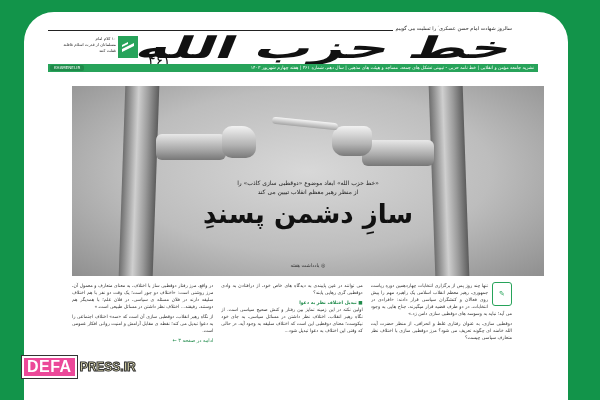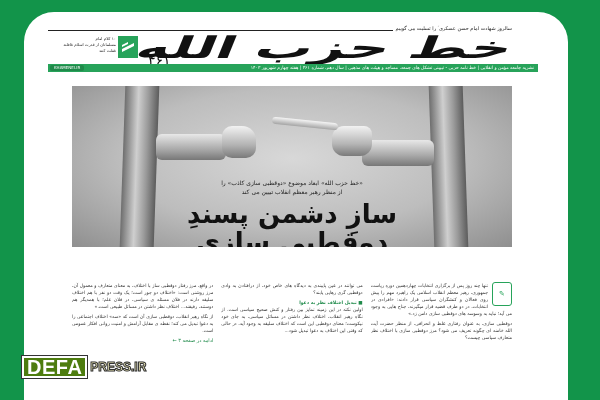--- a/index.html
+++ b/index.html
@@ -45,23 +45,24 @@
     .info-bar {
       position:absolute; left:48px; top:64px; width:490px; height:8px; background:#27a35a;
       color:#fff; font-size:4.5px; line-height:8px; direction:rtl; padding-right:4px;
       box-sizing:border-box; white-space:nowrap; overflow:hidden;
     }
     .site-pill {
       position:absolute; left:50px; top:65px; height:6px; padding:0 4px; background:#1f8a4a;
       color:#fff; font-size:4px; line-height:6px; border-radius:2px; direction:ltr;
     }
     .hero {
-      position:absolute; left:72px; top:86px; width:440px; height:161px;
+      position:absolute; left:72px; top:86px; width:440px; height:190px;
       background:radial-gradient(ellipse at 50% 45%, #d8d8d8 0%, #bdbdbd 55%, #8f8f8f 100%);
       overflow:hidden;
+      padding-left:32px;
     }
     .post { position:absolute; top:-5px; width:34px; height:200px;
       background:linear-gradient(90deg,#6e6e6e,#cfcfcf 40%,#9a9a9a 70%,#5c5c5c);
     }
     .post.left { left:50px; transform:rotate(2deg); }
     .post.right { left:360px; transform:rotate(-2deg); }
     .arm { position:absolute; height:26px; border-radius:6px;
       background:linear-gradient(180deg,#e8e8e8,#a8a8a8 60%,#777);
     }
     .arm.left { left:84px; top:48px; width:70px; }
@@ -98,22 +99,22 @@
     .col .sub { color:#1f8a4a; font-weight:bold; }
     .col .more { color:#1f8a4a; font-size:5px; }
     .col-icon {
       width:18px; height:22px; float:right; margin-left:4px; border:1px solid #27a35a; border-radius:3px;
       display:flex; align-items:center; justify-content:center; color:#27a35a; font-size:7px;
     }
     .watermark {
       position:absolute; left:22px; top:356px; display:flex; align-items:center;
     }
     .wm-box {
-      background:#4d7c0f; border:2px solid #fff; outline:1px solid #333; padding:0 3px;
-      color:#fff; font-weight:900; font-size:20px; line-height:18px; letter-spacing:0.5px;
+      background:#ec4899; border:2px solid #fff; outline:1px solid #333; padding:0 3px;
+      color:#fff; font-weight:900; font-size:16px; line-height:18px; letter-spacing:0.5px;
       font-family:"Liberation Sans", sans-serif;
     }
     .wm-text {
       color:#fef9c3; font-weight:900; font-size:12px; margin-left:3px; font-family:"Liberation Sans", sans-serif;
       -webkit-text-stroke:1px #333; text-shadow:0 0 1px #333;
     }
   </style>
 </head>
 <body>
 
@@ -152,21 +153,20 @@
   <div class="arm right"></div>
   <div class="hand"></div>
   <div class="finger"></div>
 
   <div class="hero-kicker">
     <div>«خط حزب الله» ابعاد موضوع «دوقطبی سازی کاذب» را</div>
     <div>از منظر رهبر معظم انقلاب تبیین می کند</div>
   </div>
   <div class="hero-title">
     <div>سازِ دشمن پسندِ</div>
-    <div>دوقطبی سازی</div>
   </div>
   <div class="hero-author">◎ <span>یادداشت هفته</span></div>
 </div>
 
 <div class="columns">
   <div class="col">
     <div class="col-icon">✎</div>
     <p style="margin:0 0 3px">تنها چند روز پس از برگزاری انتخابات چهاردهمین دوره ریاست جمهوری، رهبر معظم انقلاب اسلامی یک راهبرد مهم را پیش روی فعالان و کنشگران سیاسی قرار دادند: «افرادی در انتخابات، در دو طرف قضیه قرار میگیرند، جناح هایی به وجود می آید؛ نباید به وسوسه های دوقطبی سازی دامن زد.»</p>
     <p style="margin:0">دوقطبی سازی، به عنوان رفتاری غلط و انحرافی، از منظر حضرت آیت الله خامنه ای چگونه تعریف می شود؟ مرز دوقطبی سازی با اختلاف نظر متعارف سیاسی چیست؟</p>
   </div>

